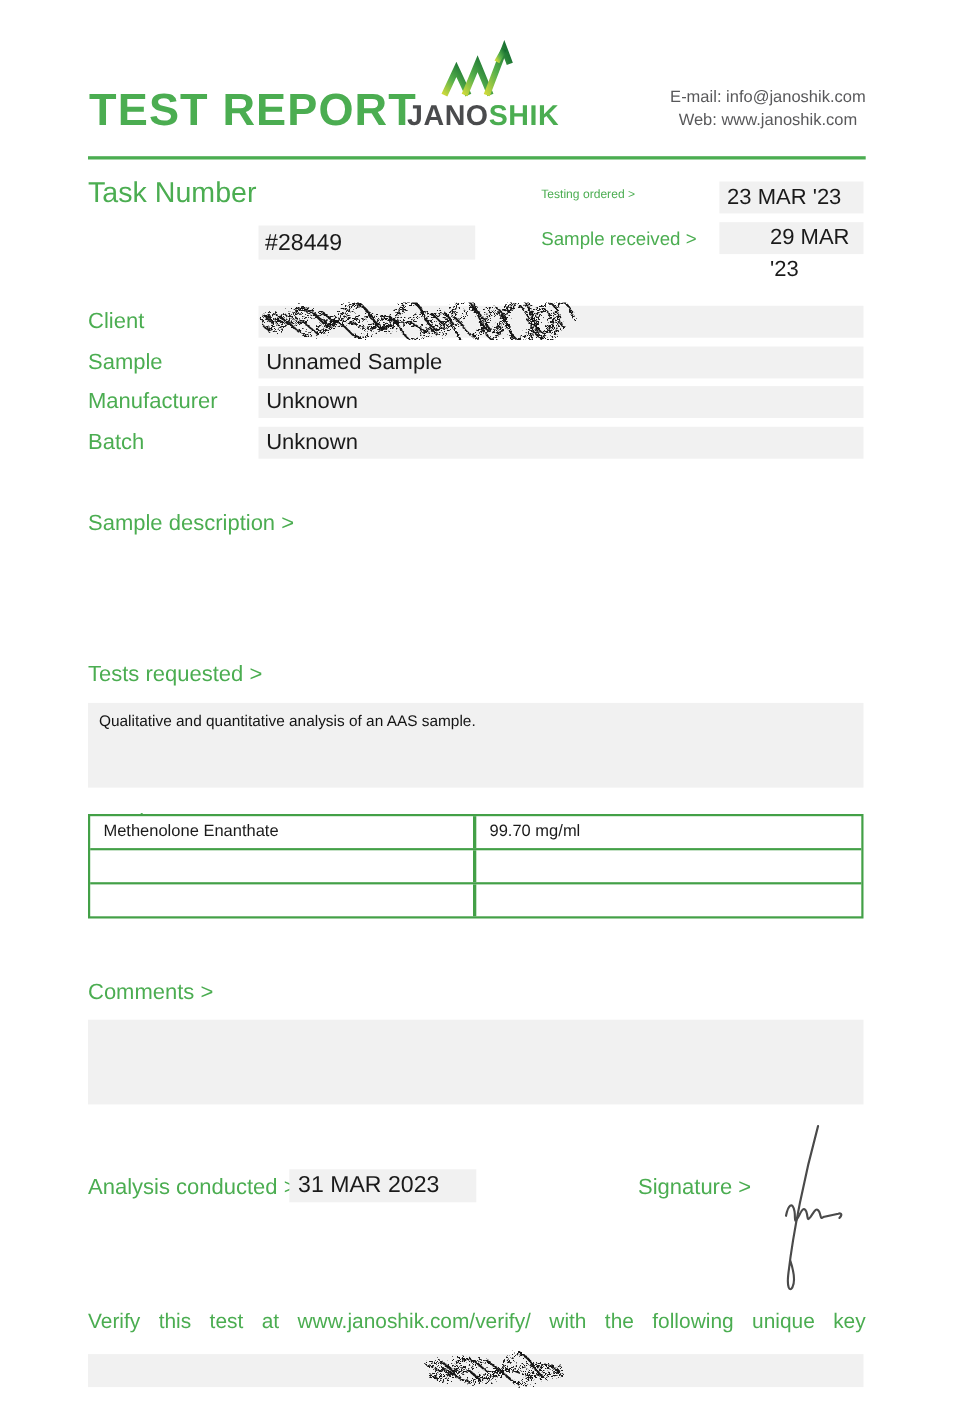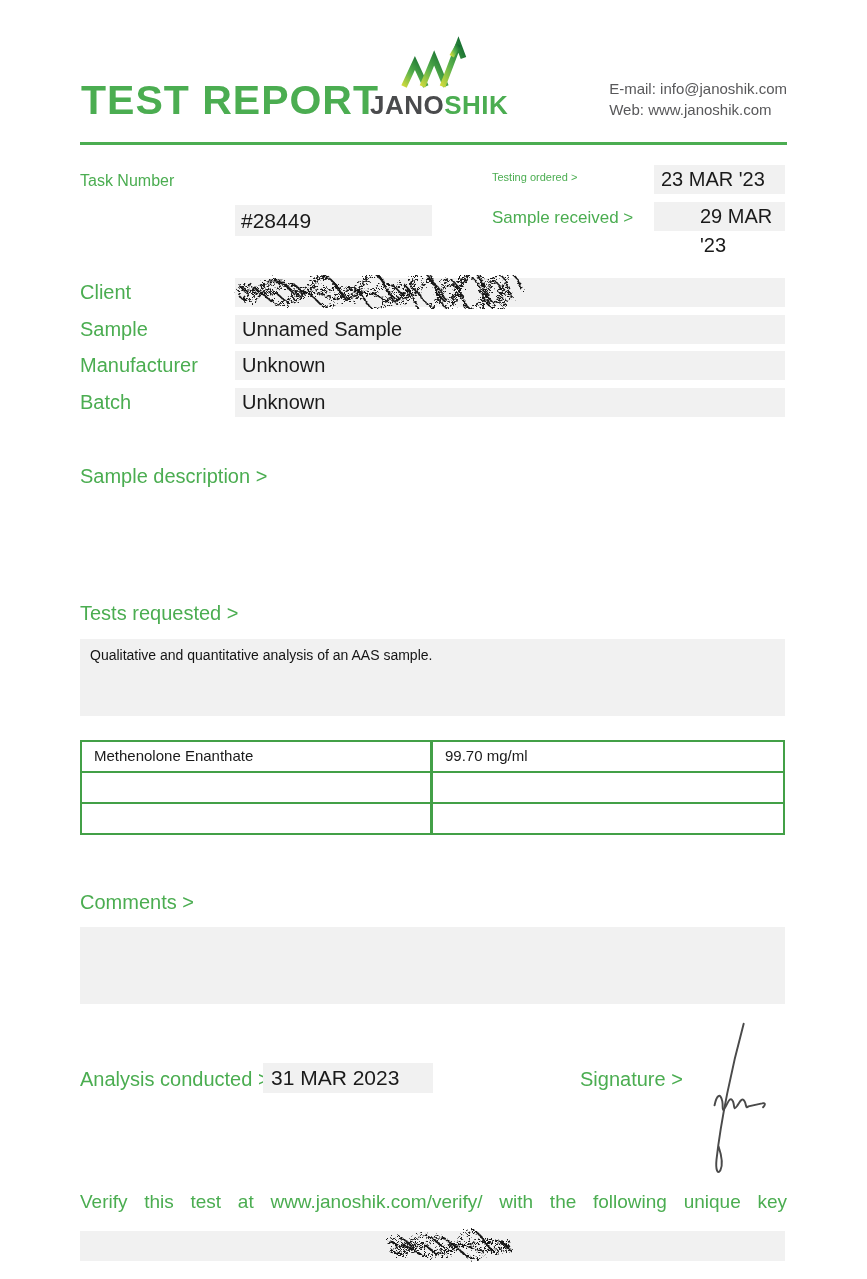--- a/index.html
+++ b/index.html
@@ -21,27 +21,27 @@
   .title{
     position:absolute;left:80px;top:76px;margin:1px;
     font-size:41px;font-weight:700;letter-spacing:1px;color:var(--accent);
   }
   .logo{position:absolute;left:370px;top:36px;width:130px;text-align:center;}
   .logo svg{display:block;margin:0 auto;}
   .brand{font-size:26px;font-weight:bold;letter-spacing:.5px;line-height:1;margin-top:2px;}
   .brand .jano{color:var(--brand-gray);}
   .brand .shik{color:var(--accent);}
   .contact{
-    position:absolute;right:80px;top:78px;text-align:left;
+    position:absolute;right:80px;top:78px;text-align:center;
     font-size:15px;line-height:21px;color:var(--muted);
   }
   .divider{position:absolute;left:80px;top:142px;width:707px;height:3px;background:var(--accent);}
   
   .green-label{color:var(--accent);}
-  .task-label{position:absolute;left:80px;top:172px;font-size:16px;}
+  .task-label{position:absolute;left:80px;top:160px;font-size:26px;}
   .task-box{
     position:absolute;left:235px;top:164px;width:197px;height:31px;
     background:var(--field-bg);font-size:21px;line-height:31px;padding-left:6px;box-sizing:border-box;margin-top:41px;
   }
   .ordered-label{position:absolute;left:492px;top:171px;font-size:11px;}
   .received-label{position:absolute;left:492px;top:208px;font-size:17px;}
   .date-box{
     position:absolute;left:654px;width:131px;height:29px;background:var(--field-bg);
     font-size:20px;line-height:29px;padding-left:7px;box-sizing:border-box;font-weight:400;
   }

